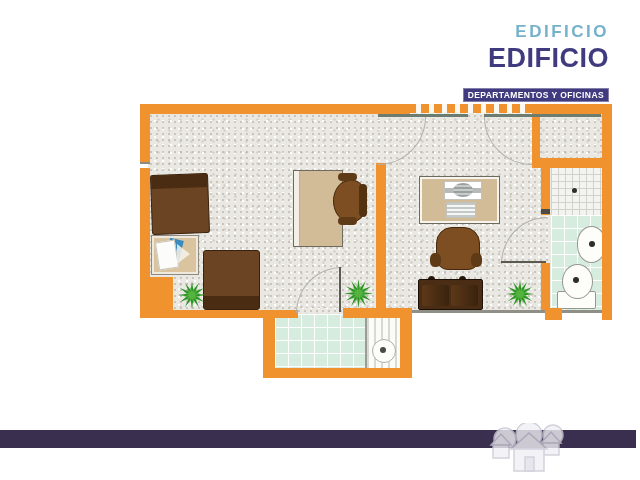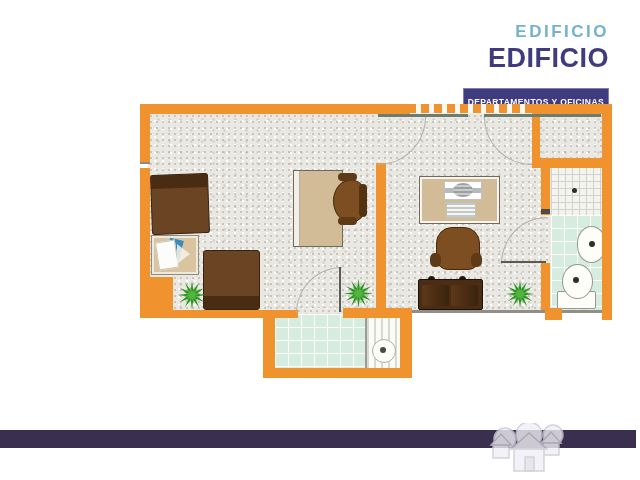--- a/index.html
+++ b/index.html
@@ -5,21 +5,21 @@
   html,body{margin:0;padding:0;background:#ffffff;}
   .stage{position:relative;width:636px;height:480px;background:#fff;overflow:hidden;
          font-family:"Liberation Sans",sans-serif;}
   .abs{position:absolute;}
 
   
   .brand{position:absolute;top:22px;right:27px;text-align:right;}
   .brand .edificio{font-size:17px;font-weight:bold;letter-spacing:2.5px;color:var(--teal,#74b2cb);}
   .brand .carabaya{font-size:27px;font-weight:bold;letter-spacing:.5px;color:var(--navy,#3f3b7e);margin-top:1px;}
   .brand .banner{display:inline-block;margin-top:14px;background:var(--navy,#3f3b7e);color:#fff;
-                 font-size:8.5px;font-weight:bold;letter-spacing:.4px;padding:9px 5px;
+                 font-size:8.5px;font-weight:bold;letter-spacing:.4px;padding:2px 5px;
                  box-shadow:inset 0 0 0 1px rgba(255,255,255,.35);}
 
   
   .speckle{background-color:var(--floor-gray,#eae8e3);
     background-image:radial-gradient(rgba(168,162,152,.5) 1px,transparent 1.2px),
                      radial-gradient(rgba(255,255,255,.95) 1px,transparent 1.2px),
                      radial-gradient(rgba(190,186,176,.45) 1px,transparent 1.5px);
     background-size:6px 6px,8px 8px,11px 11px;background-position:0 0,3px 4px,5px 1px;}
   .tile-mint{background-color:var(--tile-mint,#d5ecdf);
     background-image:linear-gradient(to right,rgba(255,255,255,.95) 1px,transparent 1px),

